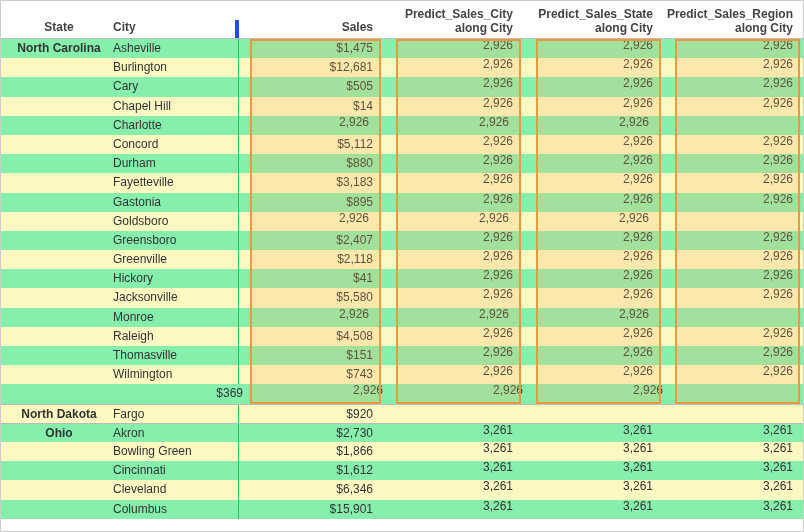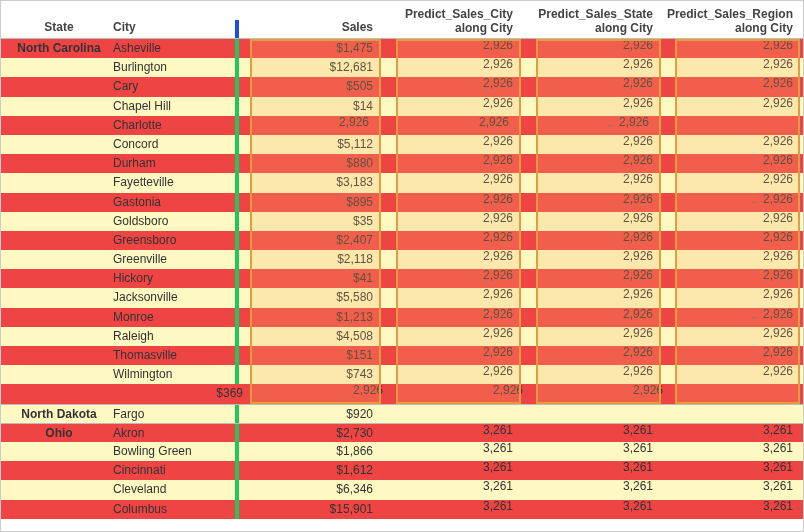--- a/index.html
+++ b/index.html
@@ -38,22 +38,22 @@
   }
   .row {
     display: flex;
     align-items: stretch;
     height: 19.2px;
     line-height: 19.2px;
   }
   .row .col-state { font-weight: bold; color: #333; }
   .row .col-city { font-weight: normal; color: #333; }
   .row .col-sales, .row .col-pred { font-weight: normal; color: #333; }
-  .row .col-city { border-right: 4px solid #22c55e; }
-  .row.zebra { background: #ef4444; }
+  .row .col-city { border-right: 1px solid #22c55e; }
+  .row.zebra { background: #86efac; }
   .row:not(.zebra) { background: #fef9c3; }
 
   .state-divider { border-top: 1px solid #bbb; }
 
   .hl-sales, .hl-pred1, .hl-pred2, .hl-pred3 {
     position: absolute;
     top: 0px;
     height: 365px;
     pointer-events: none;
     border: 2px solid #e89b3e;
@@ -162,21 +162,20 @@
         <div class="col-state cell"></div>
         <div class="col-city cell">Gastonia</div>
         <div class="col-sales cell">$895</div>
         <div class="col-pred cell">2,926</div>
         <div class="col-pred cell">2,926</div>
         <div class="col-pred cell">2,926</div>
       </div>
       <div class="row">
         <div class="col-state cell"></div>
         <div class="col-city cell">Goldsboro</div>
-        <div class="col-sales cell">$35</div>
         <div class="col-pred cell">2,926</div>
         <div class="col-pred cell">2,926</div>
         <div class="col-pred cell">2,926</div>
       </div>
       <div class="row zebra">
         <div class="col-state cell"></div>
         <div class="col-city cell">Greensboro</div>
         <div class="col-sales cell">$2,407</div>
         <div class="col-pred cell">2,926</div>
         <div class="col-pred cell">2,926</div>
@@ -202,21 +201,20 @@
         <div class="col-state cell"></div>
         <div class="col-city cell">Jacksonville</div>
         <div class="col-sales cell">$5,580</div>
         <div class="col-pred cell">2,926</div>
         <div class="col-pred cell">2,926</div>
         <div class="col-pred cell">2,926</div>
       </div>
       <div class="row zebra">
         <div class="col-state cell"></div>
         <div class="col-city cell">Monroe</div>
-        <div class="col-sales cell">$1,213</div>
         <div class="col-pred cell">2,926</div>
         <div class="col-pred cell">2,926</div>
         <div class="col-pred cell">2,926</div>
       </div>
       <div class="row">
         <div class="col-state cell"></div>
         <div class="col-city cell">Raleigh</div>
         <div class="col-sales cell">$4,508</div>
         <div class="col-pred cell">2,926</div>
         <div class="col-pred cell">2,926</div>

